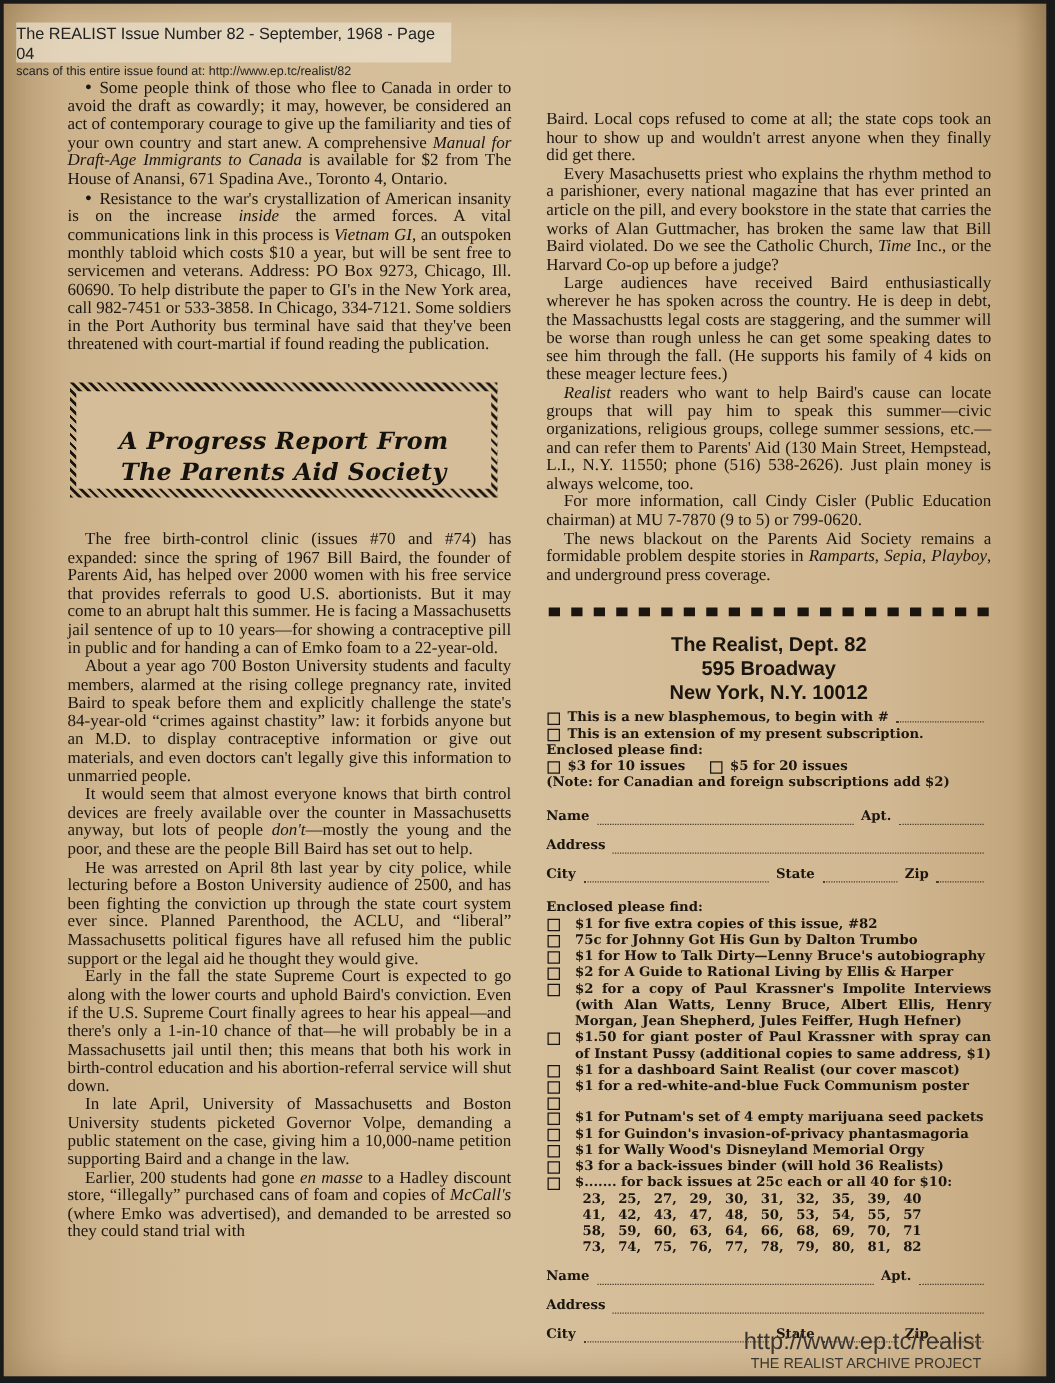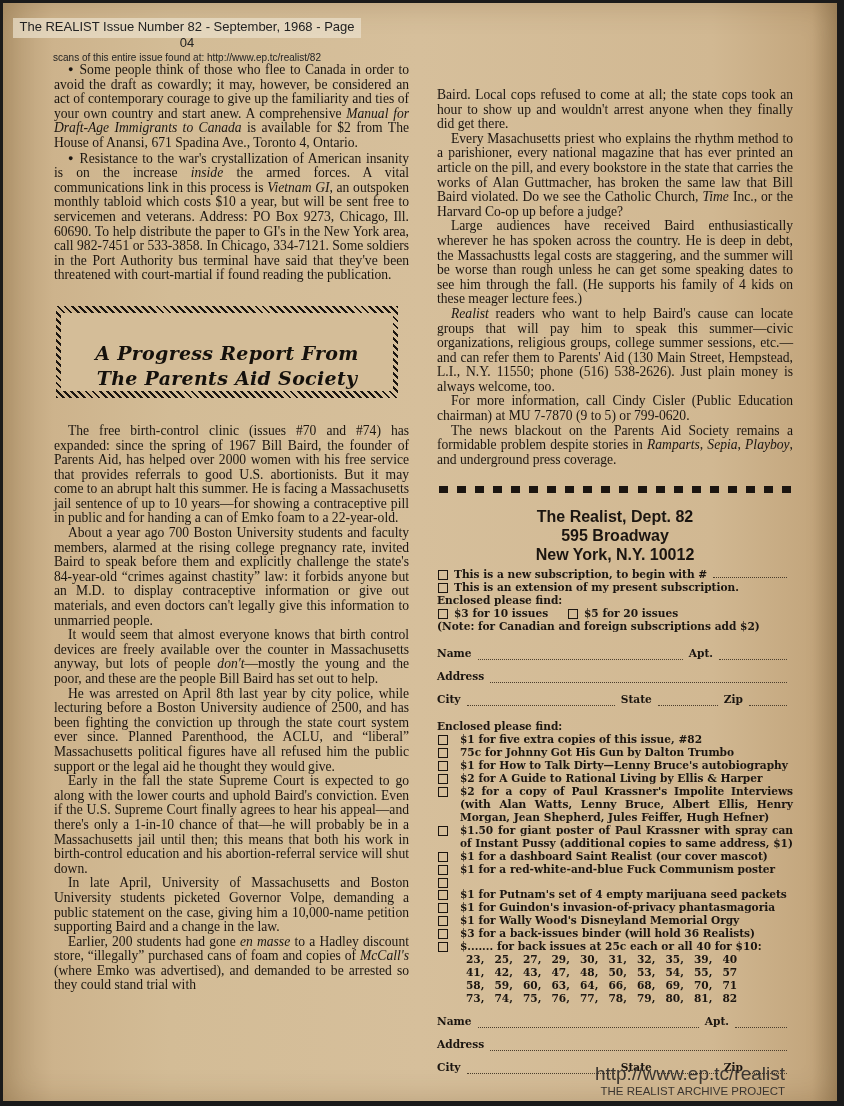--- a/index.html
+++ b/index.html
@@ -3,22 +3,22 @@
 <meta charset="utf-8">
 <style>
   html, body { margin:0; padding:0; }
   body { width:844px; height:1106px; background:#1a1a1a; overflow:hidden; font-family:"Liberation Serif", serif; }
   .page {
     position:absolute; left:3px; top:3px; width:834px; height:1098px;
     background: linear-gradient(90deg, #b79c74 0%, #cdb38c 6%, #d3bc96 20%, #d6bf9b 50%, #d1b892 85%, #c3a67d 97%, #a58a64 100%);
     box-shadow: inset 0 0 30px rgba(90,60,20,0.25);
   }
   .hdr-note {
-    position:absolute; left:10px; top:15px; width:348px; height:20px;
-    background:rgba(235,225,205,0.7); text-align:center;
+    position:absolute; left:10px; top:15px; width:348px; height:32px;
+    background:rgba(235,225,205,0.7); 
     font-family:"Liberation Sans", sans-serif; color:#222;
   }
   .hdr-note .t1 { font-size:13px; line-height:16px; margin-top:1px; }
   .hdr-note .t2 { font-size:10px; line-height:13px; }
   .col {
     position:absolute; color:#1b1510; font-size:13.6px; line-height:14.6px; text-align:justify;
   }
   .col.left { left:51px; top:59px; width:355px; }
   .col.right { left:434px; top:61px; width:356px;margin-top:24px; }
   .col p { margin:0; text-indent:14px; }
@@ -119,21 +119,21 @@
 
     <div class="coupon-addr">
       <div>The Realist, Dept. 82</div>
       <div>595 Broadway</div>
       <div>New York, N.Y. 10012</div>
     </div>
 
     <div class="form">
       <div class="row">
         <span class="cb"></span>
-        <span>This is a new subscription, to begin with #</span>
+        <span>This is a new blasphemous, to begin with #</span>
         <span class="dots"></span>
       </div>
       <div class="row">
         <span class="cb"></span>
         <span>This is an extension of my present subscription.</span>
       </div>
       <div>Enclosed please find:</div>
       <div class="row">
         <span class="row" style="width:130px">
           <span class="cb"></span>

